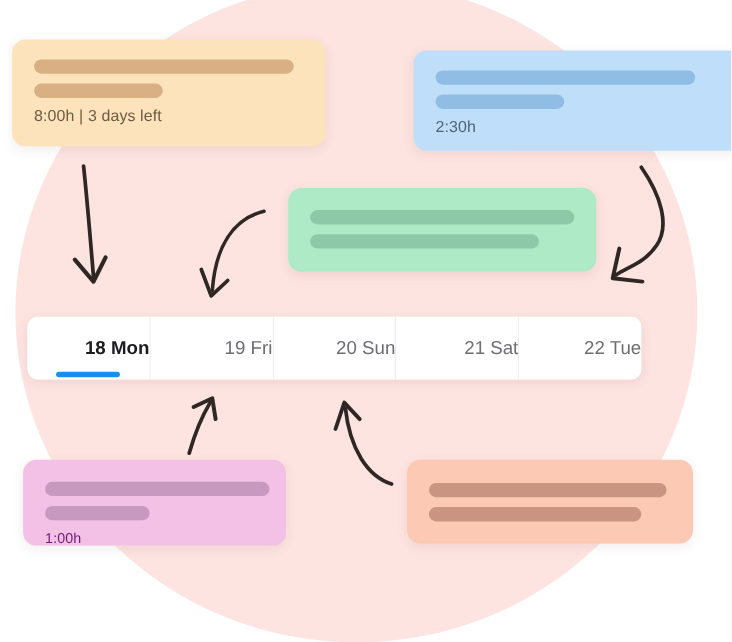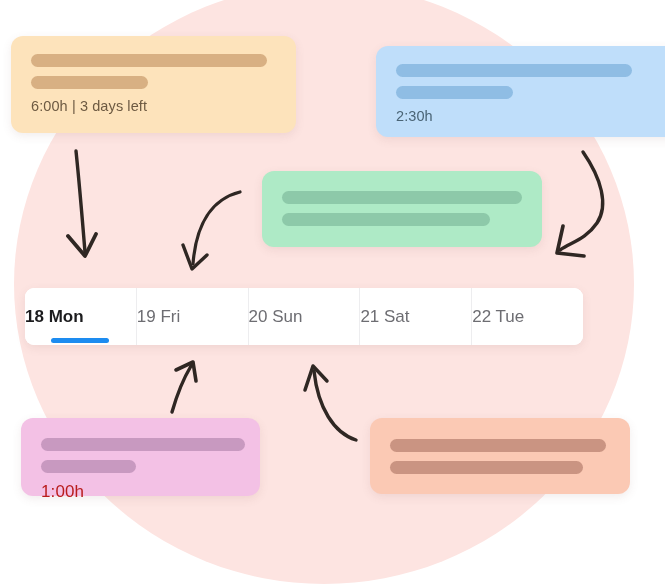--- a/index.html
+++ b/index.html
@@ -81,21 +81,21 @@
 
   
   .card-pink {
     left: 21px; top: 418px; width: 239px; height: 78px;
     background: #f3c1e5;
     padding-top: 20px;
   }
   .card-pink .bar { background: #c899c0; }
   .card-pink .bar-1 { width: 204px; }
   .card-pink .bar-2 { width: 95px; }
-  .card-pink .card-meta { color: #b91c1c; font-size: 17px; margin-top: 3px; }
+  .card-pink .card-meta { color: #701a75; font-size: 13px; margin-top: 3px; }
 
   
   .card-salmon {
     left: 370px; top: 418px; width: 260px; height: 76px;
     background: #fbc9b4;
     padding-top: 21px;
   }
   .card-salmon .bar { background: #ca9482; }
   .card-salmon .bar-1 { width: 216px; }
   .card-salmon .bar-2 { width: 193px; }
@@ -109,21 +109,21 @@
     border-radius: 9px;
     display: flex;
     box-shadow: 0 3px 10px rgba(120, 80, 80, 0.10);
     overflow: hidden;
   }
   .tab {
     flex: 1 1 0;
     position: relative;
     display: flex;
     align-items: center;
-    justify-content: flex-start;
+    justify-content: flex-end;
     font-size: 17px;
     color: #6d6d72;
     border-right: 1px solid #ededef;
     background: #ffffff;
     user-select: none;
   }
   .tab:last-child { border-right: none; }
   .tab.active {
     color: #1c1c1e;
     font-weight: bold;
@@ -152,21 +152,21 @@
 </head>
 <body>
 
 <div id="stage">
 
   <div class="blob"></div>
 
   <div class="card card-orange">
     <div class="bar bar-1"></div>
     <div class="bar bar-2"></div>
-    <div class="card-meta">6:00h | 3 days left</div>
+    <div class="card-meta">8:00h | 3 days left</div>
   </div>
 
   <div class="card card-blue">
     <div class="bar bar-1"></div>
     <div class="bar bar-2"></div>
     <div class="card-meta">2:30h</div>
   </div>
 
   <div class="card card-green">
     <div class="bar bar-1"></div>

